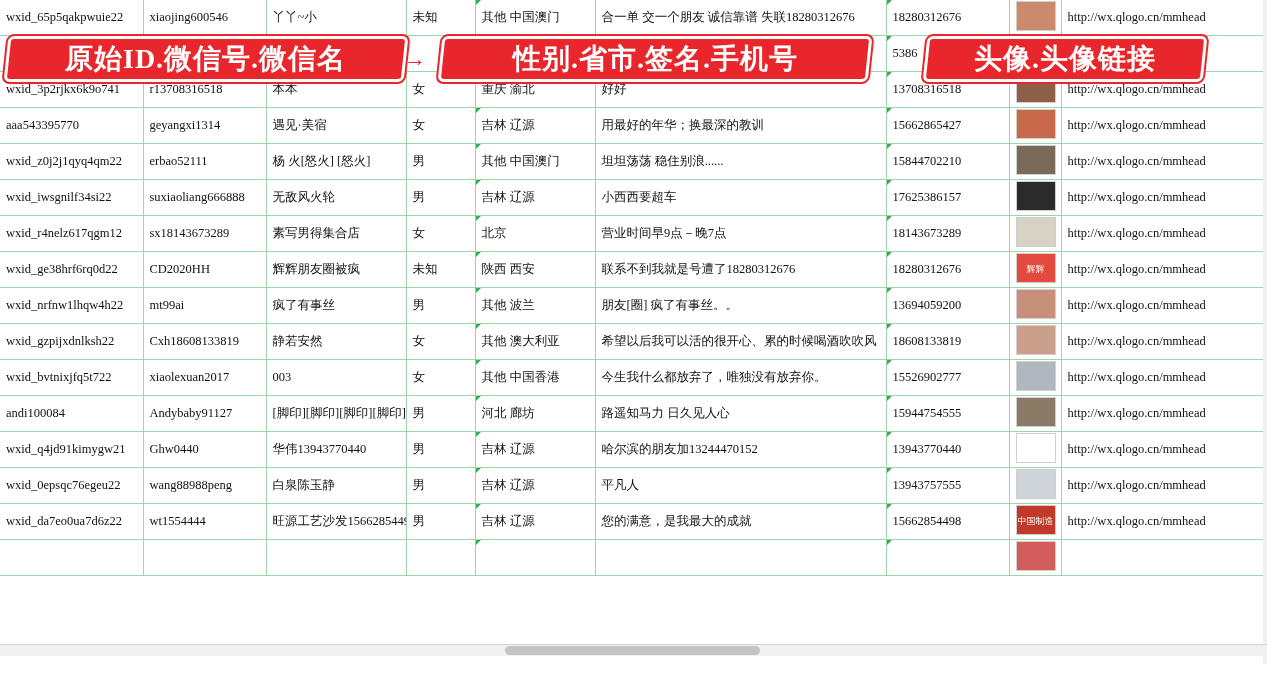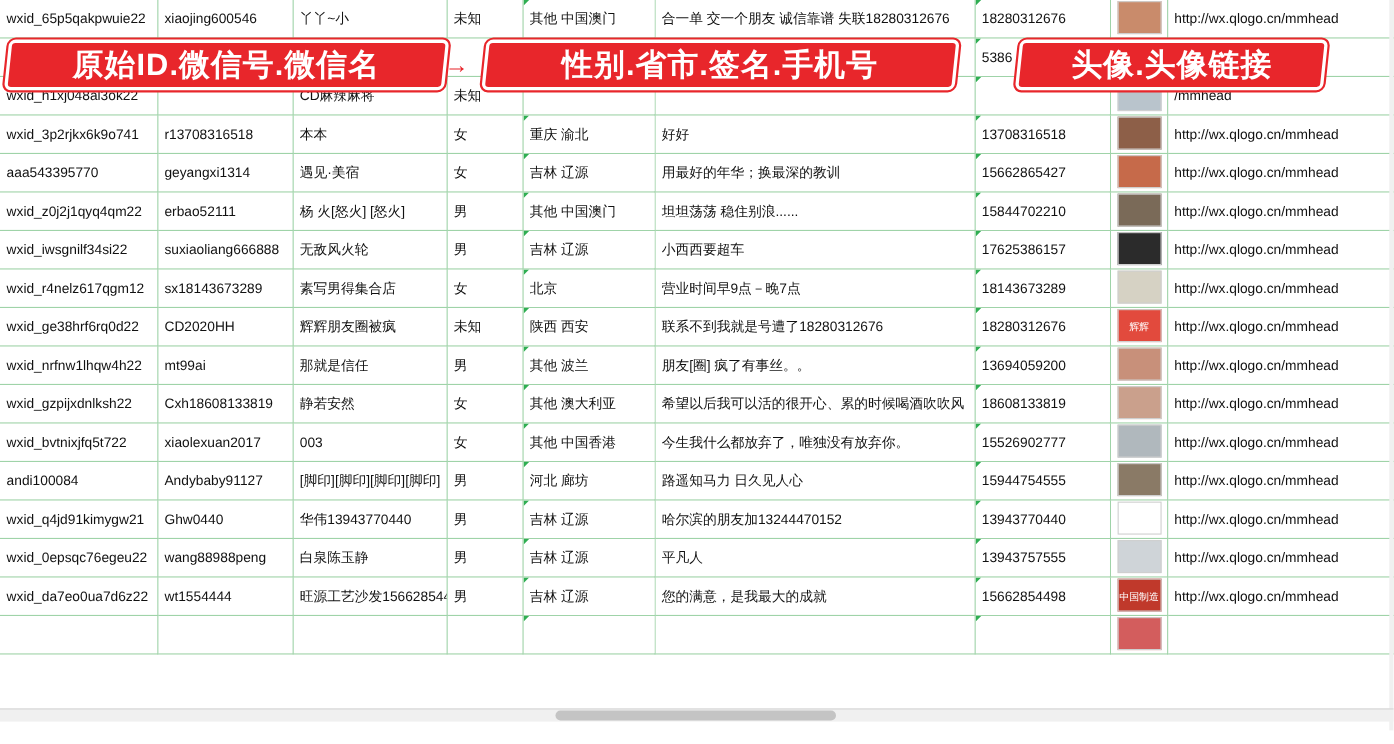--- a/index.html
+++ b/index.html
@@ -8,20 +8,21 @@
     width: 1267px; height: 676px;
     overflow: hidden;
     background: #ffffff;
     font-family: "Liberation Sans", sans-serif;
   }
   #sheet {
     position: relative;
     width: 1267px;
     height: 656px;
     background: #ffffff;
+    font-family: Liberation Serif, serif;
   }
   table.grid {
     border-collapse: collapse;
     table-layout: fixed;
     width: 1267px;
     font-size: 12.5px;
     color: #111;
   }
   table.grid td {
     border-right: 1px solid #9fd3a8;
@@ -180,31 +181,20 @@
           <td class="wxid"></td>
           <td class="nick"></td>
           <td class="gender"></td>
           <td class="region mark"></td>
           <td class="sign"></td>
           <td class="phone mark">5386</td>
           <td class="avatar"><div class="av" style="background: rgb(215, 183, 160);"><span></span></div></td>
           <td class="url">/mmhead</td>
         </tr>
         <tr>
-          <td class="origid">wxid_h1xj048al3ok22</td>
-          <td class="wxid"></td>
-          <td class="nick">CD麻辣麻将</td>
-          <td class="gender">未知</td>
-          <td class="region mark"></td>
-          <td class="sign"></td>
-          <td class="phone mark"></td>
-          <td class="avatar"><div class="av" style="background: rgb(185, 196, 204);"><span></span></div></td>
-          <td class="url">/mmhead</td>
-        </tr>
-        <tr>
           <td class="origid">wxid_3p2rjkx6k9o741</td>
           <td class="wxid">r13708316518</td>
           <td class="nick">本本</td>
           <td class="gender">女</td>
           <td class="region mark">重庆 渝北</td>
           <td class="sign">好好</td>
           <td class="phone mark">13708316518</td>
           <td class="avatar"><div class="av" style="background: rgb(141, 95, 72);"><span></span></div></td>
           <td class="url">http://wx.qlogo.cn/mmhead</td>
         </tr>
@@ -259,21 +249,21 @@
           <td class="gender">未知</td>
           <td class="region mark">陕西 西安</td>
           <td class="sign">联系不到我就是号遭了18280312676</td>
           <td class="phone mark">18280312676</td>
           <td class="avatar"><div class="av" style="background: rgb(226, 74, 61);"><span>辉辉</span></div></td>
           <td class="url">http://wx.qlogo.cn/mmhead</td>
         </tr>
         <tr>
           <td class="origid">wxid_nrfnw1lhqw4h22</td>
           <td class="wxid">mt99ai</td>
-          <td class="nick">那就是信任</td>
+          <td class="nick">疯了有事丝</td>
           <td class="gender">男</td>
           <td class="region mark">其他 波兰</td>
           <td class="sign">朋友[圈] 疯了有事丝。。</td>
           <td class="phone mark">13694059200</td>
           <td class="avatar"><div class="av" style="background: rgb(200, 144, 122);"><span></span></div></td>
           <td class="url">http://wx.qlogo.cn/mmhead</td>
         </tr>
         <tr>
           <td class="origid">wxid_gzpijxdnlksh22</td>
           <td class="wxid">Cxh18608133819</td>

